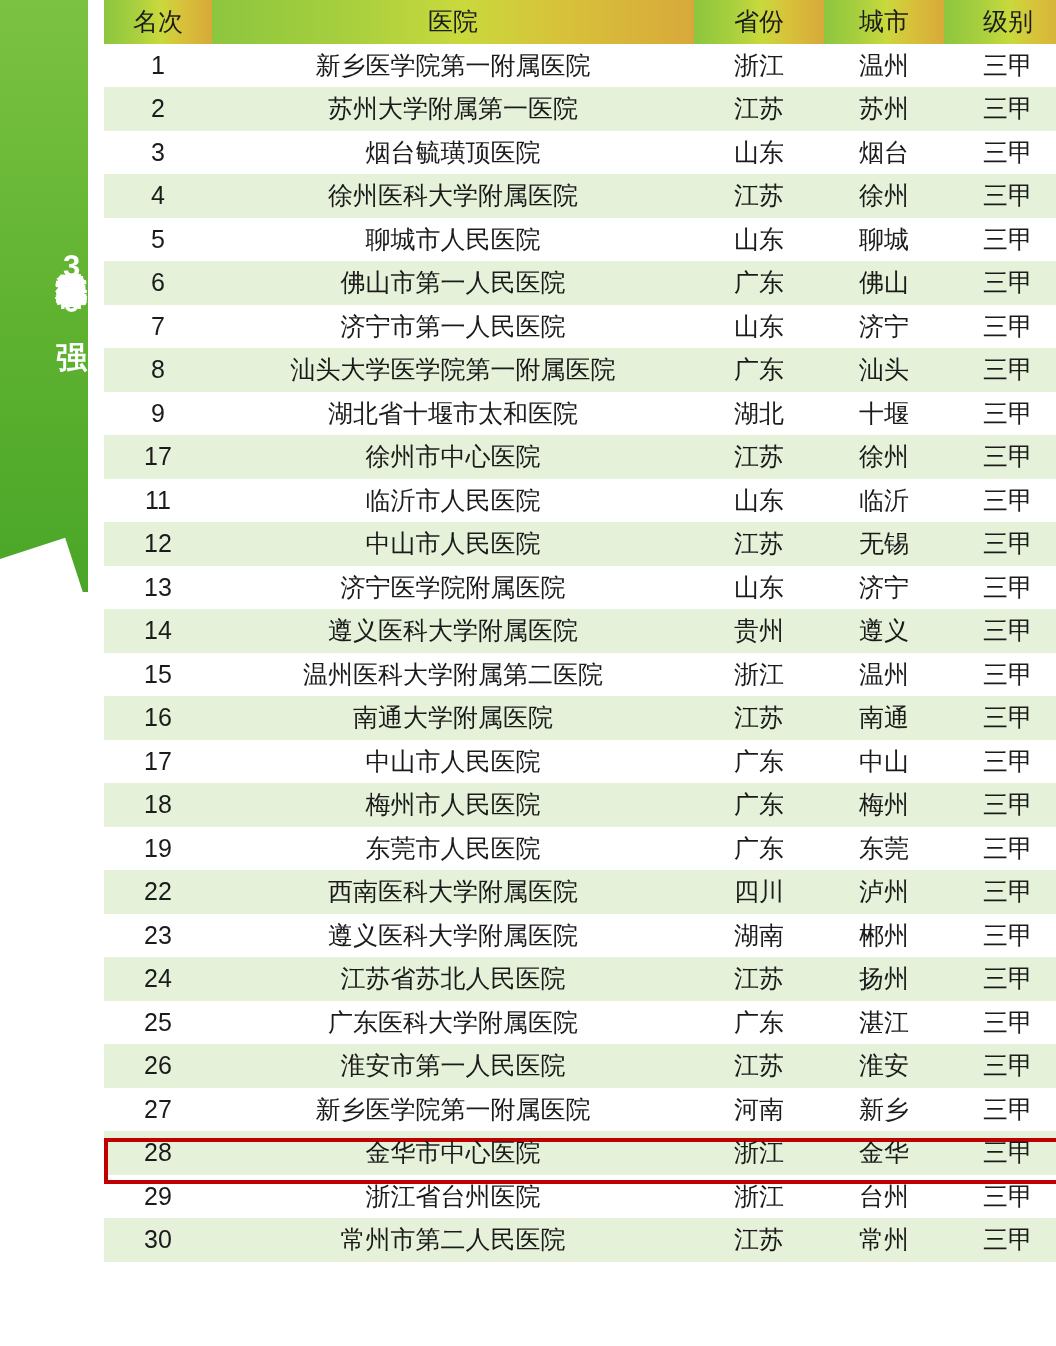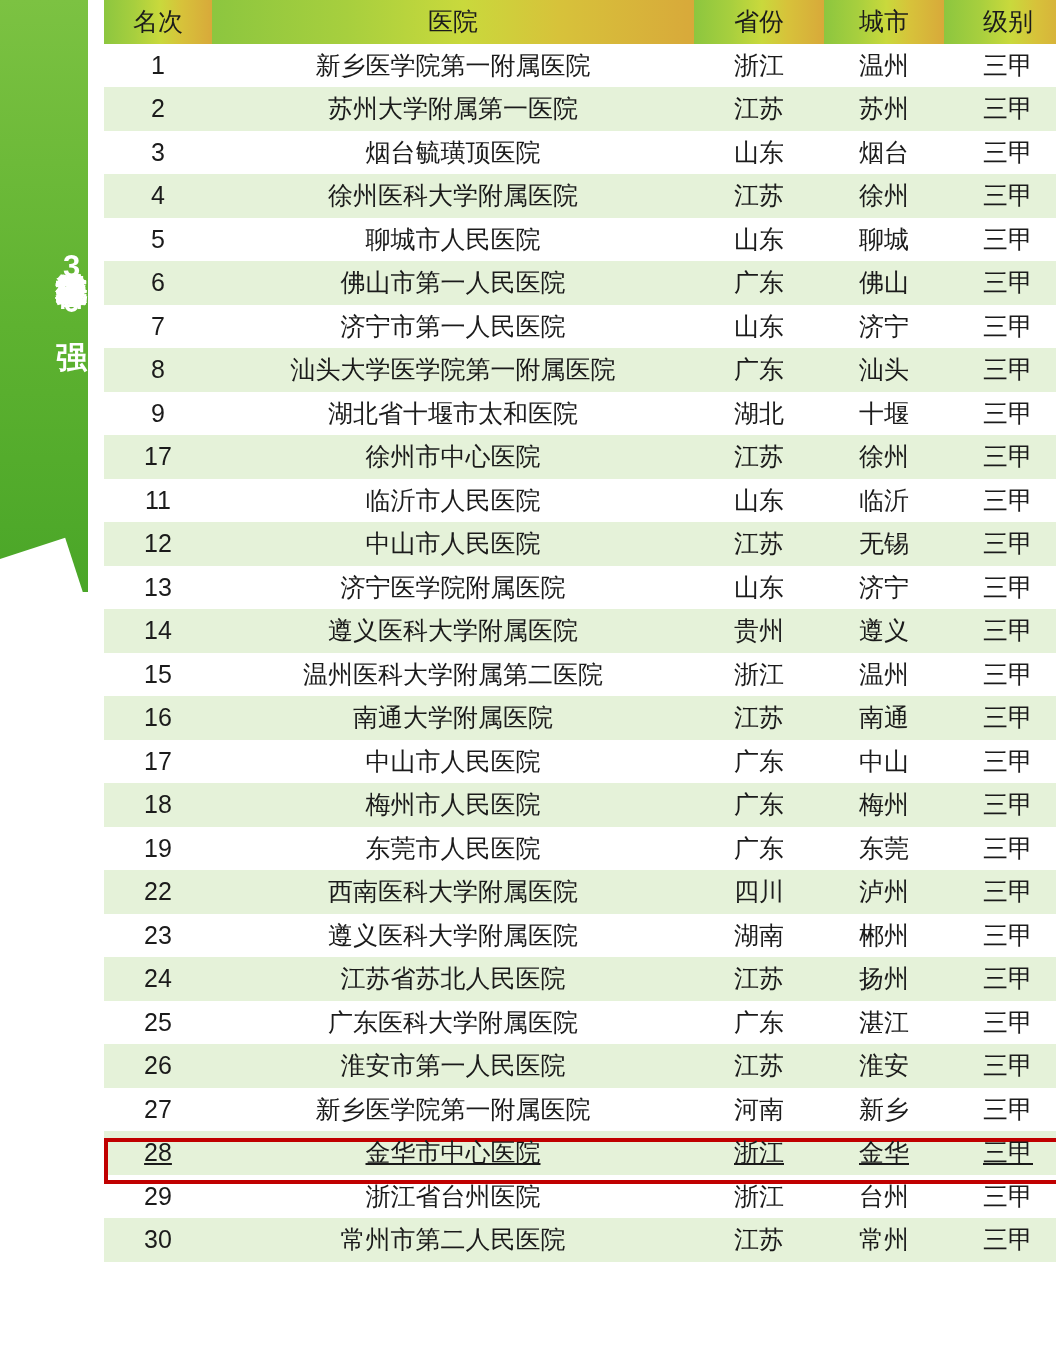--- a/index.html
+++ b/index.html
@@ -104,21 +104,20 @@
   tbody tr.even { background: #e5f2d9; }
 
   td.hosp {
     text-align: left;
     padding-left: 24px;
   }
 
   
   tr.highlight td {
     position: relative;
-    text-decoration: underline;
   }
   .hl-box {
     position: absolute;
     border: 4px solid #c00000;
     box-sizing: border-box;
     pointer-events: none;
     left: 0px;
     width: 966px;
     height: 46px;
   }

